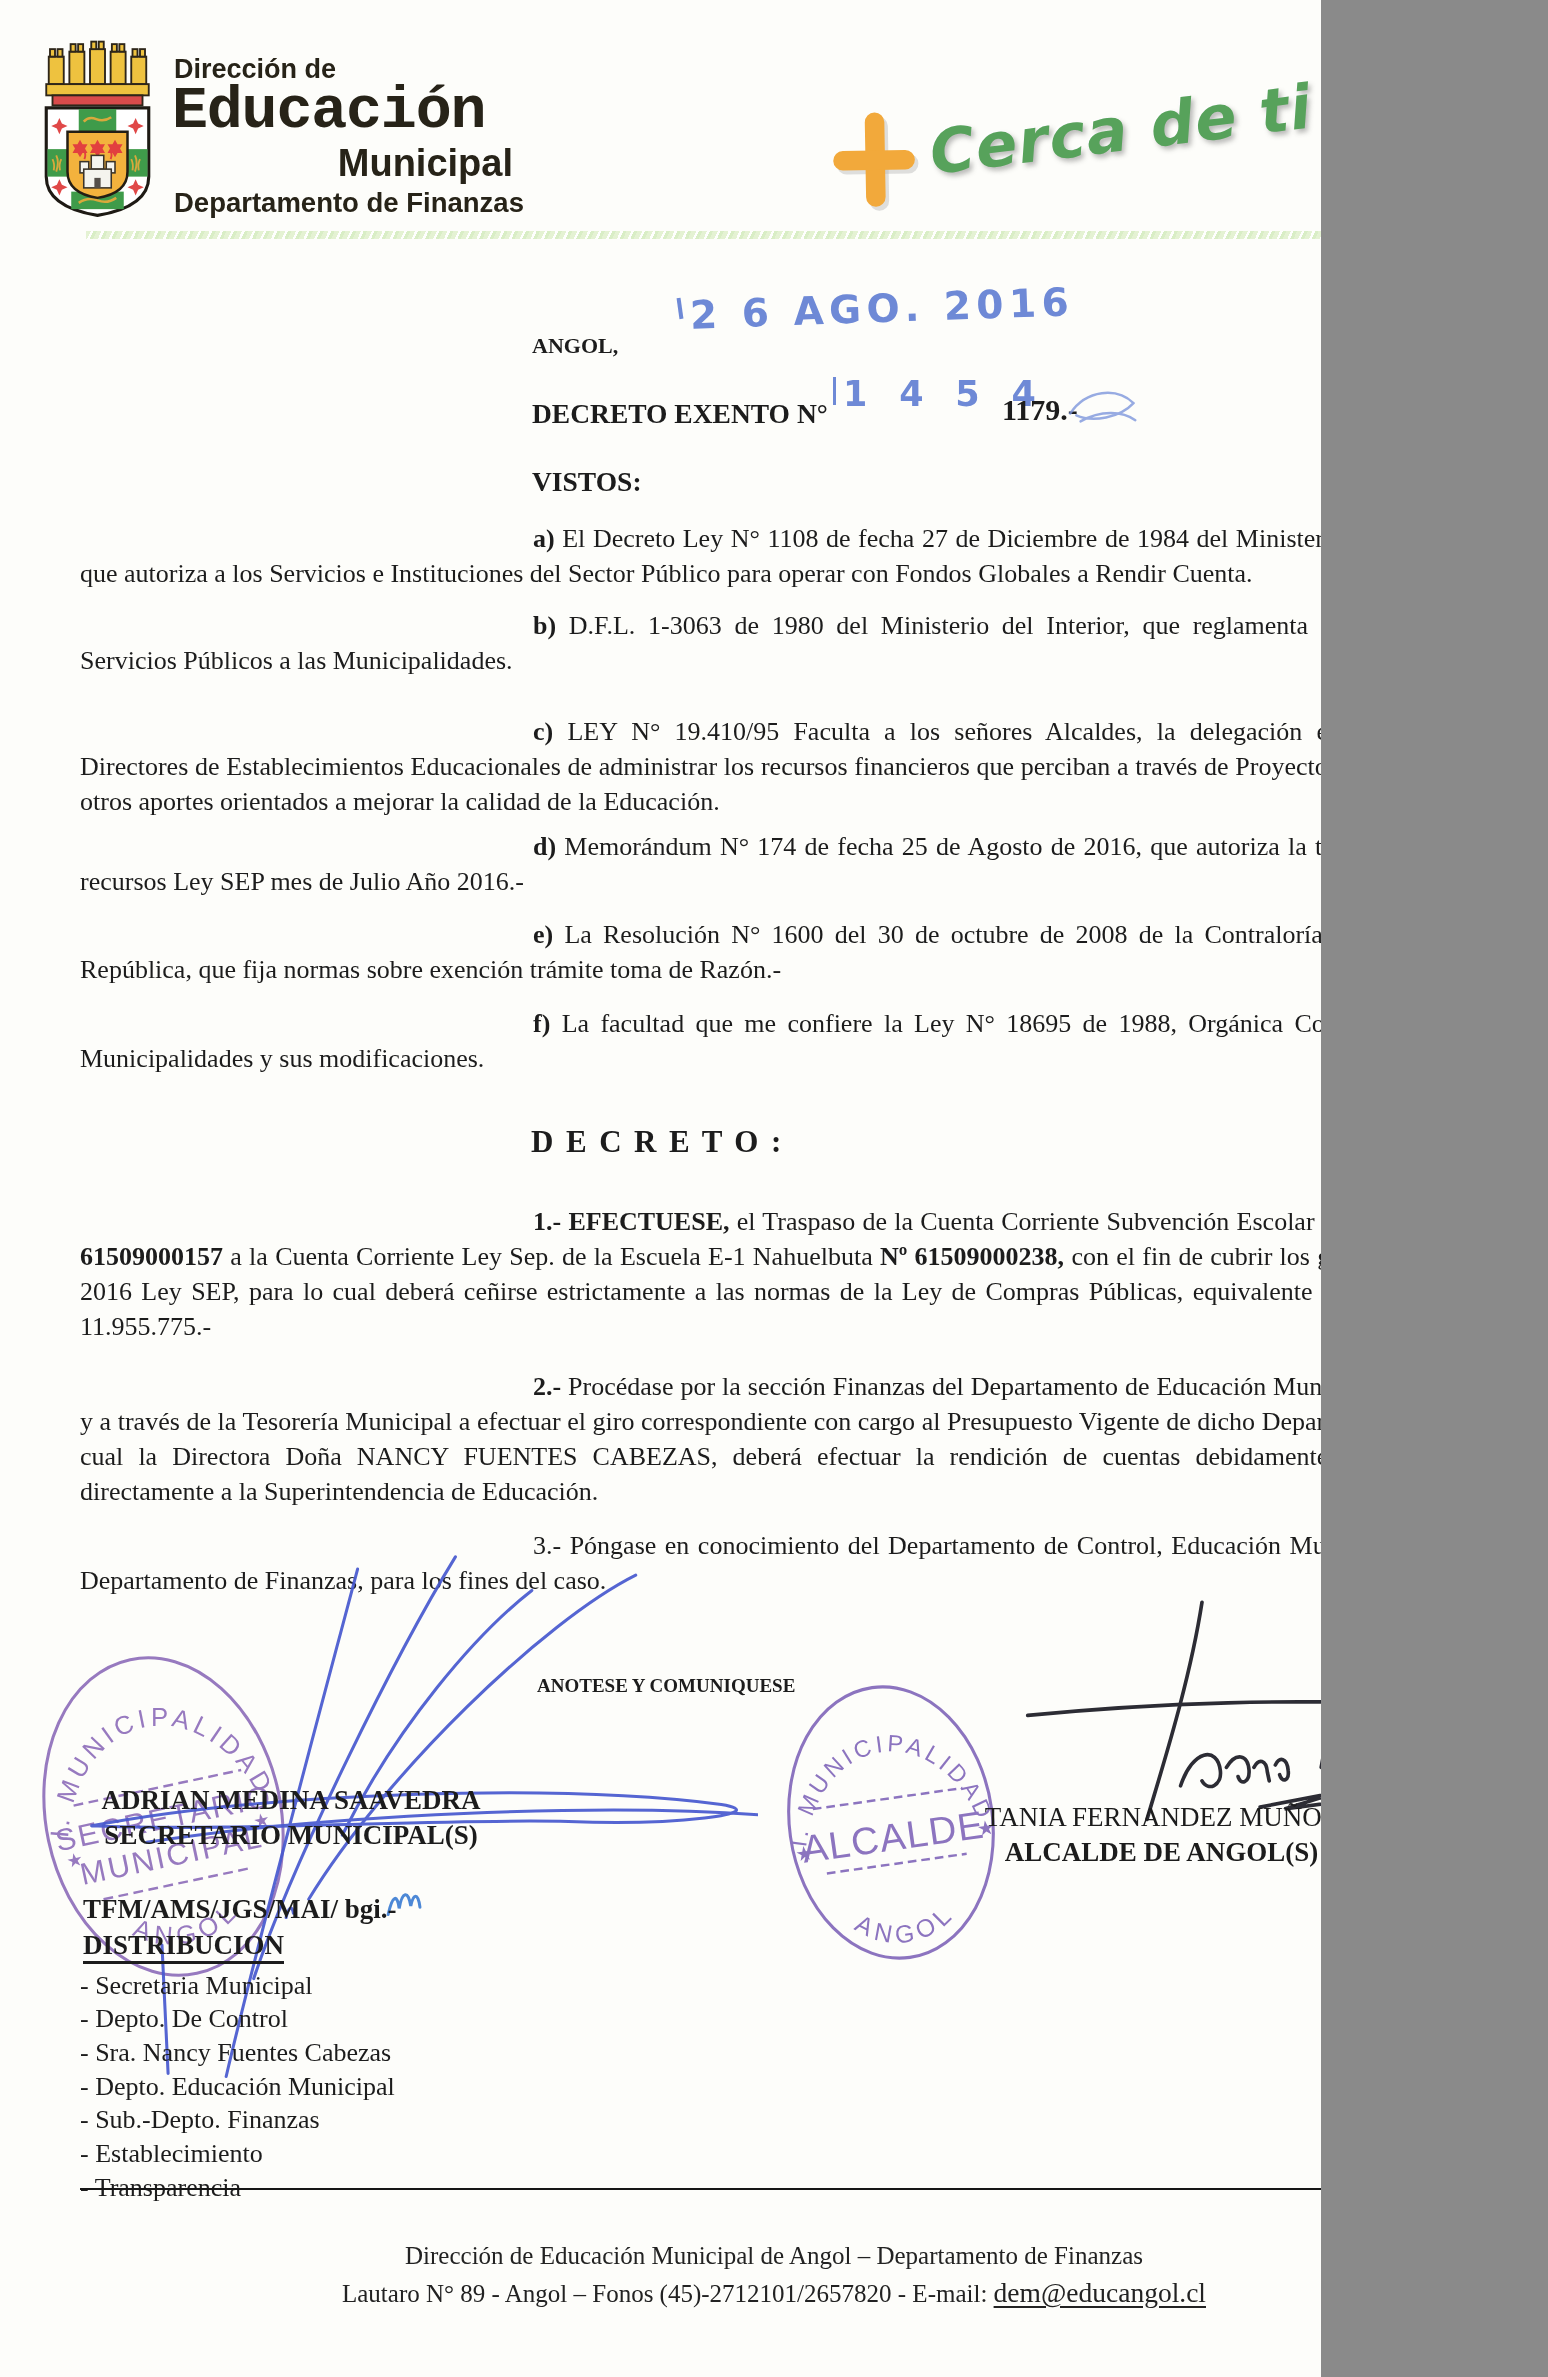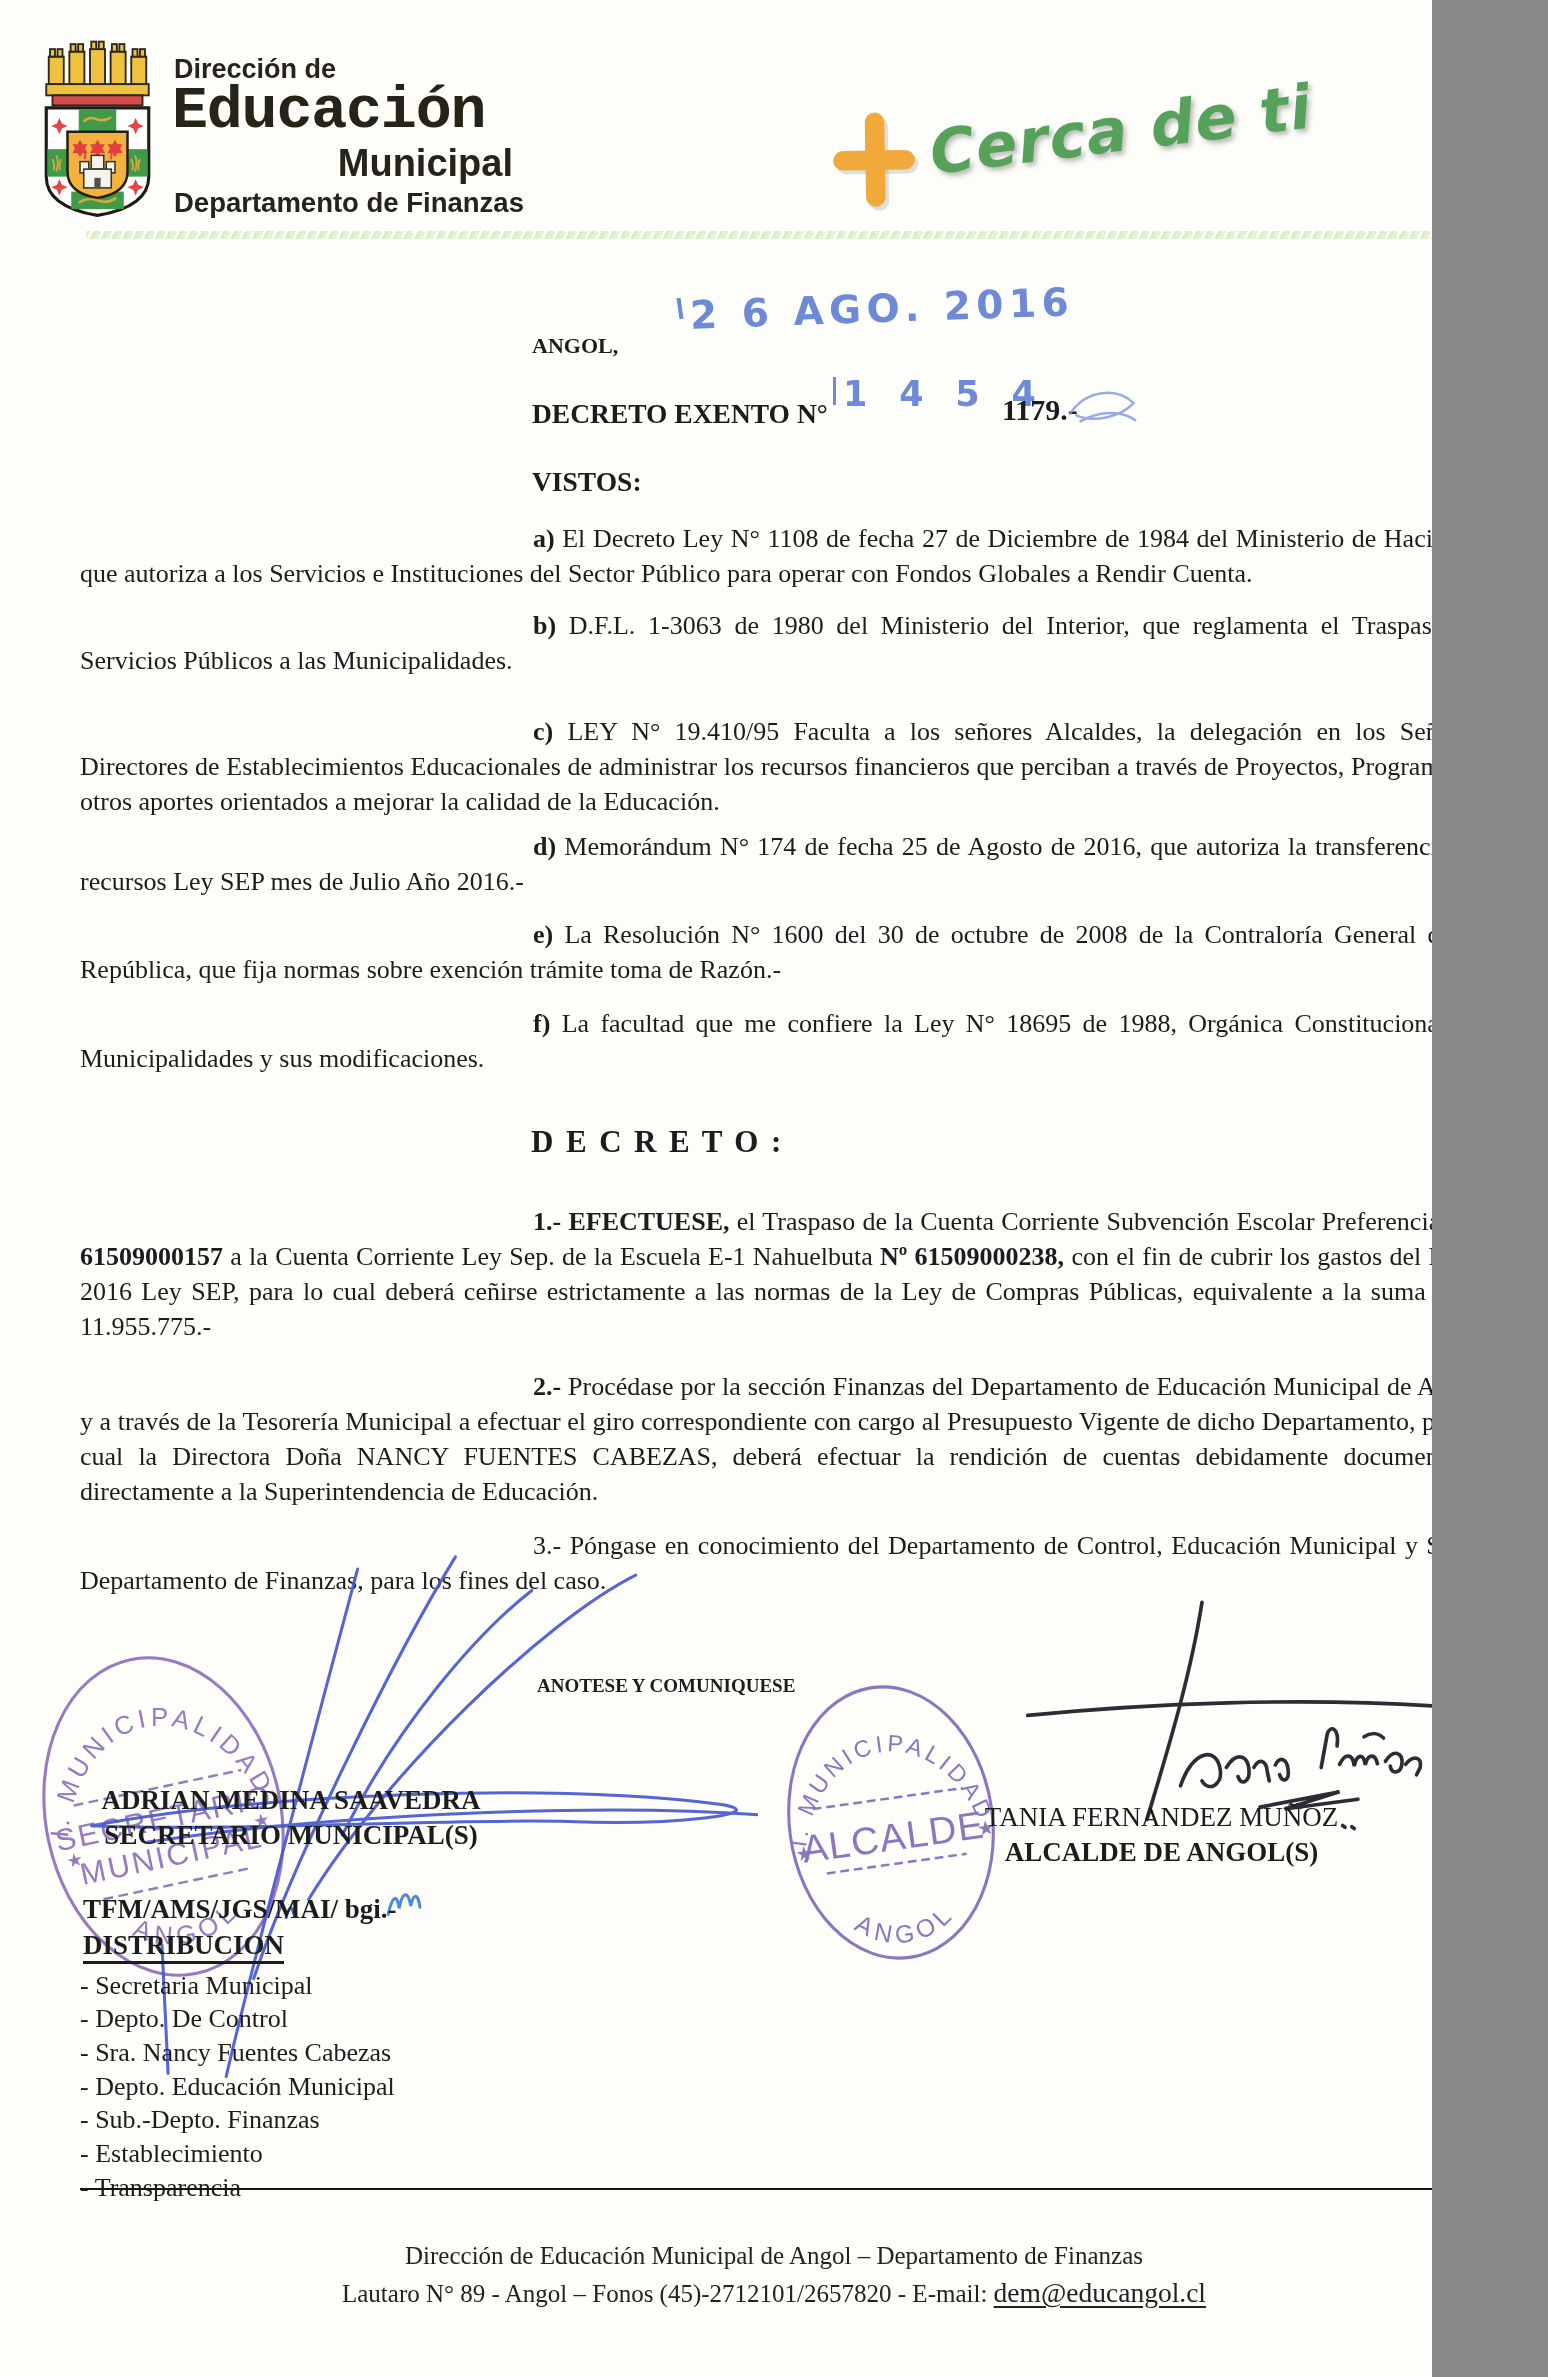--- a/index.html
+++ b/index.html
@@ -1,18 +1,18 @@
 <!DOCTYPE html>
 <html style="font-size:9.8px"><head>
 <meta charset="utf-8">
 <style>
   html,body{margin:0;padding:0;background:#8a8a8a;}
   .page{
     position:relative;
-    width:1432px;height:2377px;
+    width:1321px;height:2377px;
     background:#fdfdfa;
     font-family:"Liberation Serif", serif;
     color:#1c1c1c;
     overflow:hidden;
   }
   .abs{position:absolute;}
   
   .dept-line1{left:174px;top:54px;font-family:"Liberation Sans",sans-serif;font-weight:bold;font-size:27px;color:#272318;}
   .dept-line2{left:172px;top:77px;font-family:Liberation Mono, monospace;font-weight:bold;font-size:60px;letter-spacing:-1.2px;color:#272318;}
   .dept-line3{left:174px;top:142px;width:339px;text-align:right;font-family:"Liberation Sans",sans-serif;font-weight:bold;font-size:38px;color:#272318;}

